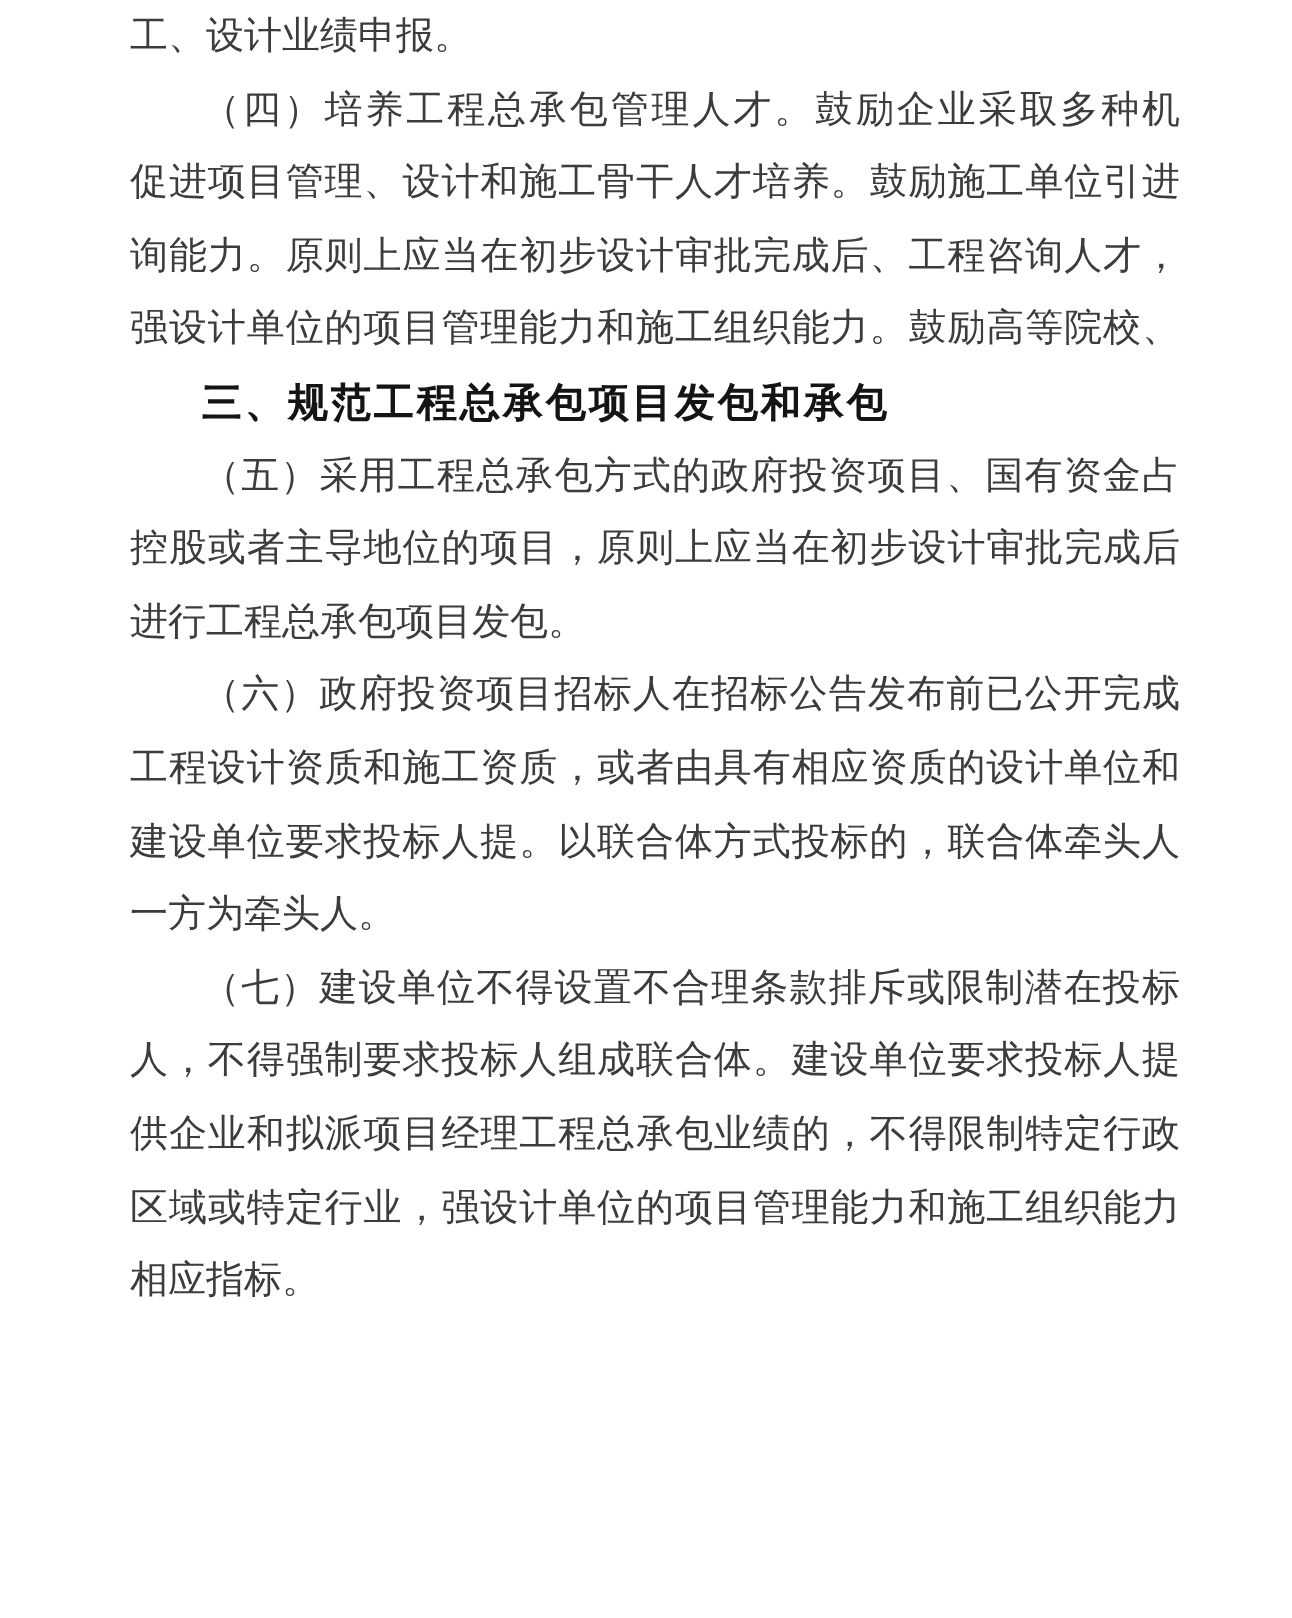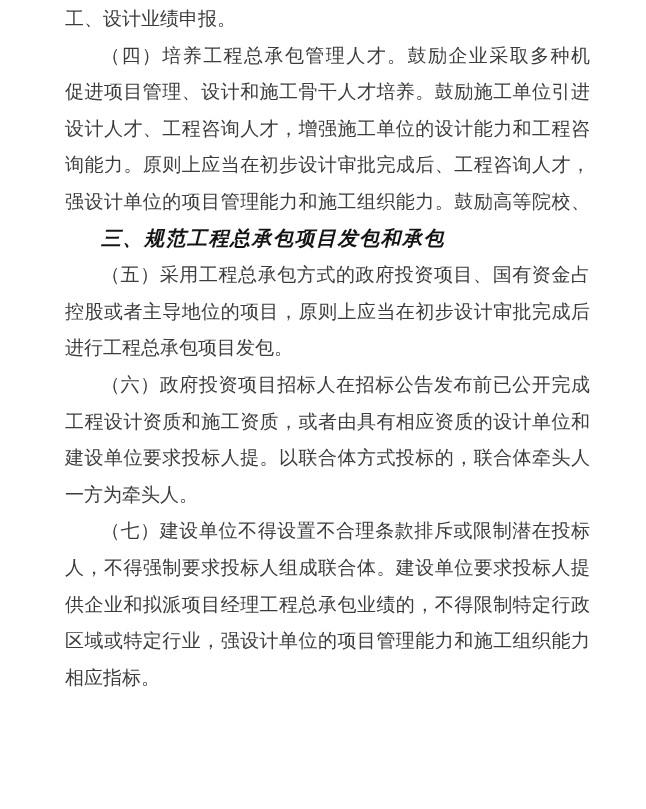--- a/index.html
+++ b/index.html
@@ -34,31 +34,29 @@
   }
   .indent {
     text-indent: 36px;
   }
   .heading {
     font-family: "DejaVu Sans", "Liberation Sans", sans-serif;
     font-weight: bold;
     font-size: 20px;
     letter-spacing: 1.5px;
     color: var(--heading, #141414);
-    font-style: italic;
   }
 </style>
 </head>
 <body>
 
 <div class="doc">
   <div class="line">工、设计业绩申报。</div>
   <div class="line indent fill">（四）培养工程总承包管理人才。鼓励企业采取多种机制，</div>
   <div class="line fill">促进项目管理、设计和施工骨干人才培养。鼓励施工单位引进</div>
-  <div class="line fill">设计人才、工程咨询人才，增强施工单位的设计能力和工程咨</div>
   <div class="line fill">询能力。原则上应当在初步设计审批完成后、工程咨询人才，增</div>
   <div class="line fill">强设计单位的项目管理能力和施工组织能力。鼓励高等院校、</div>
   <div class="line heading indent">三、规范工程总承包项目发包和承包</div>
   <div class="line indent fill">（五）采用工程总承包方式的政府投资项目、国有资金占</div>
   <div class="line fill">控股或者主导地位的项目，原则上应当在初步设计审批完成后</div>
   <div class="line">进行工程总承包项目发包。</div>
   <div class="line indent fill">（六）政府投资项目招标人在招标公告发布前已公开完成</div>
   <div class="line fill">工程设计资质和施工资质，或者由具有相应资质的设计单位和</div>
   <div class="line fill">建设单位要求投标人提。以联合体方式投标的，联合体牵头人根</div>
   <div class="line">一方为牵头人。</div>

